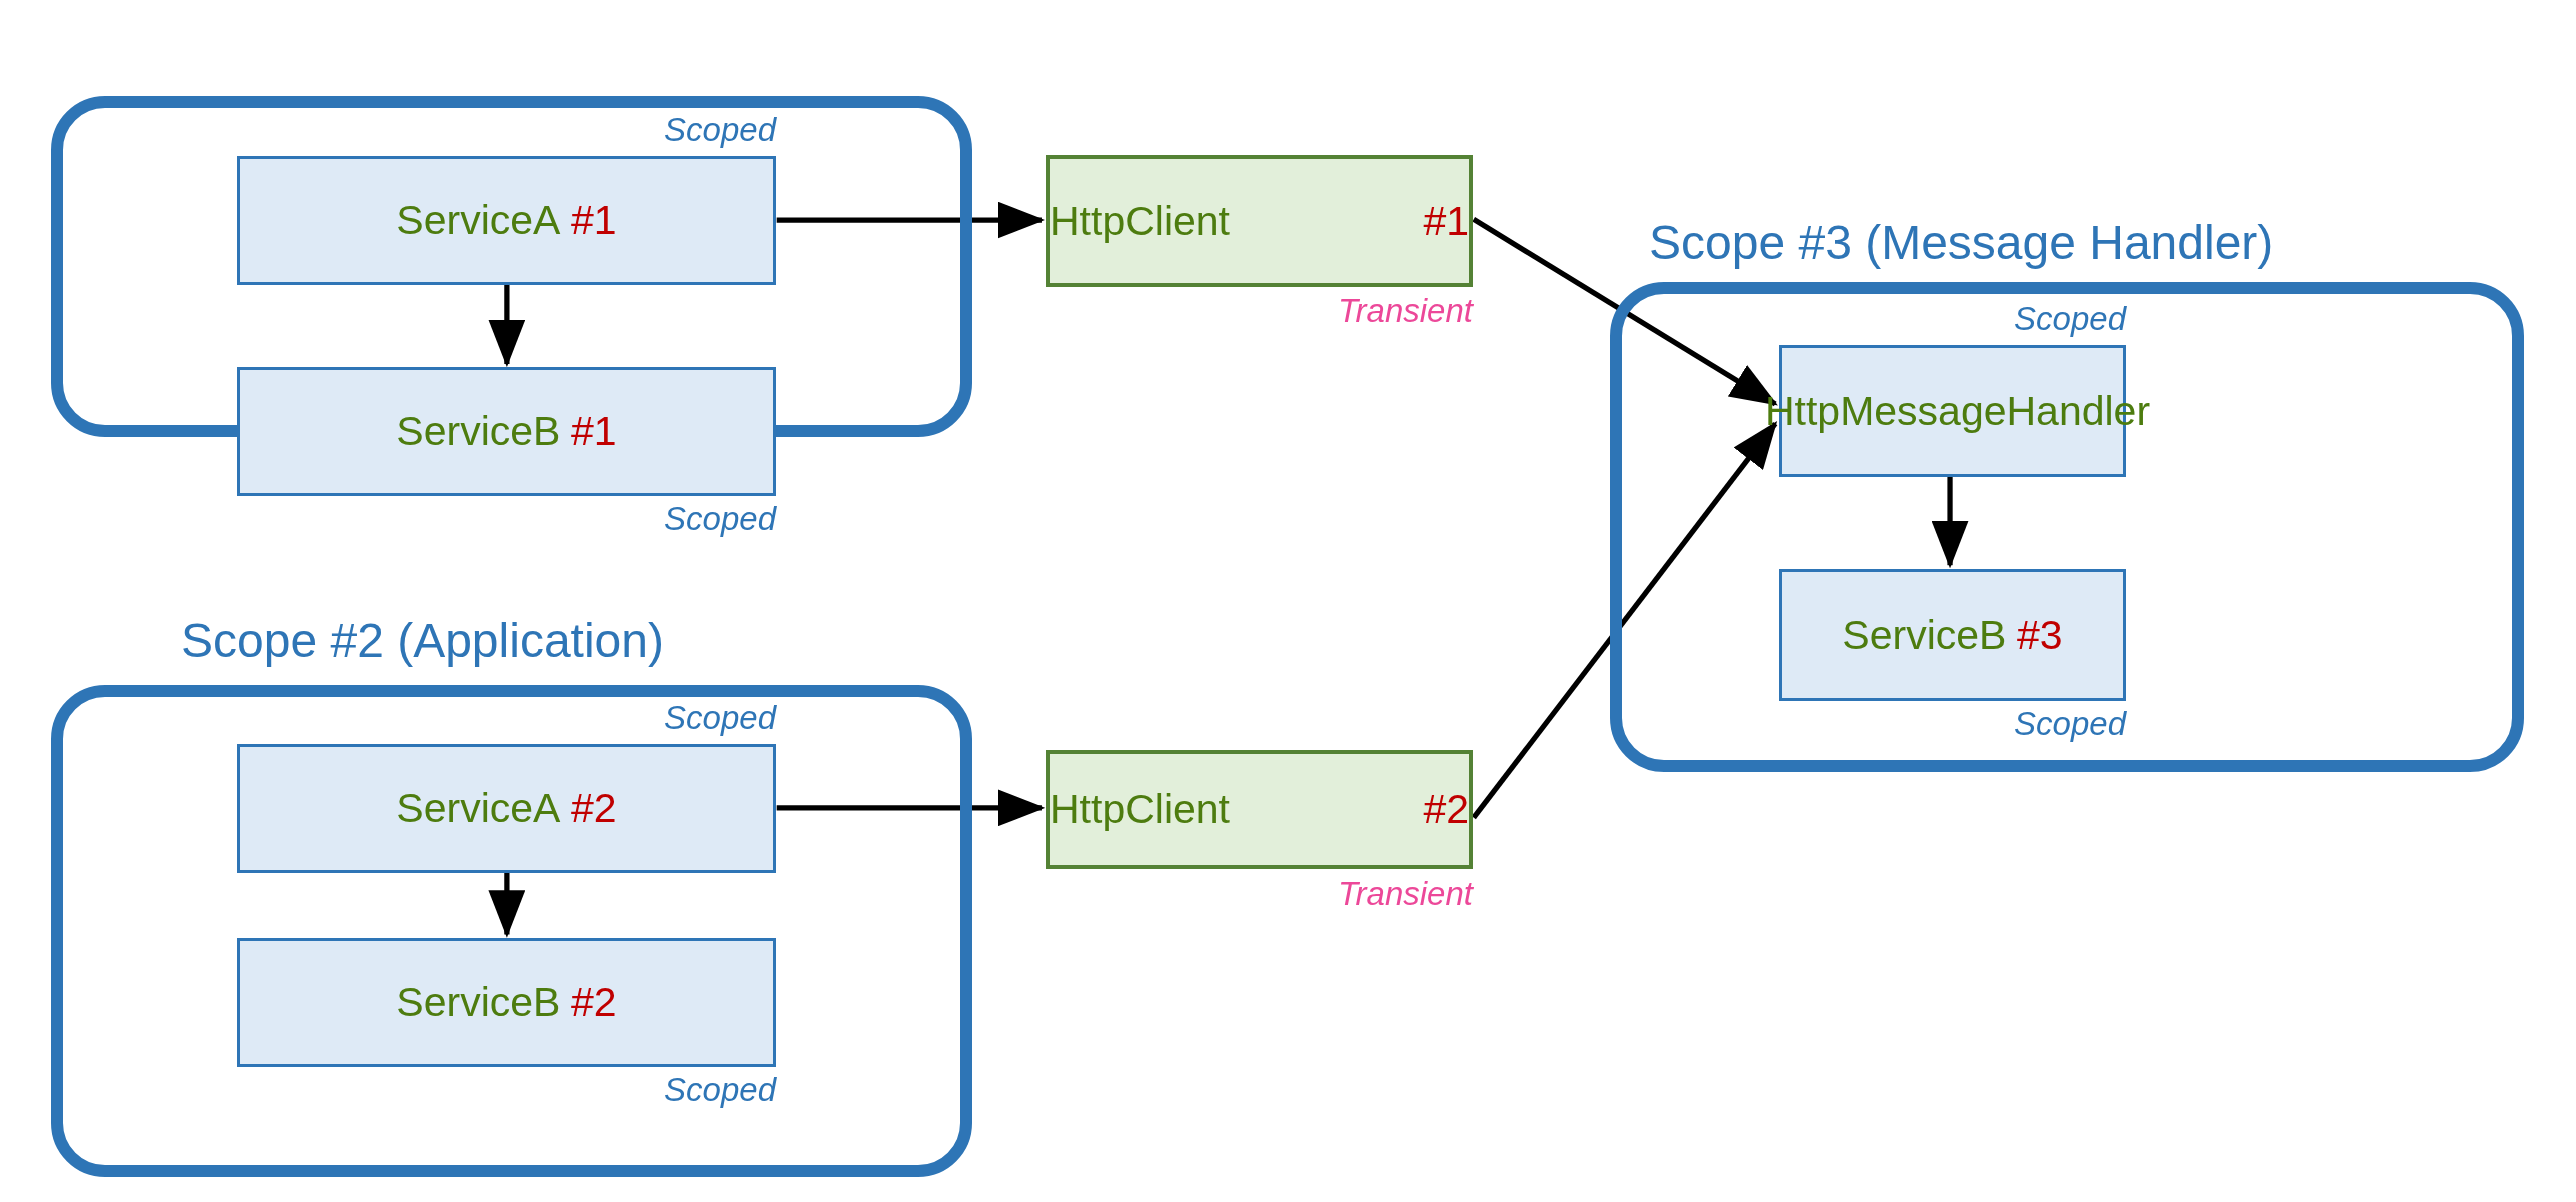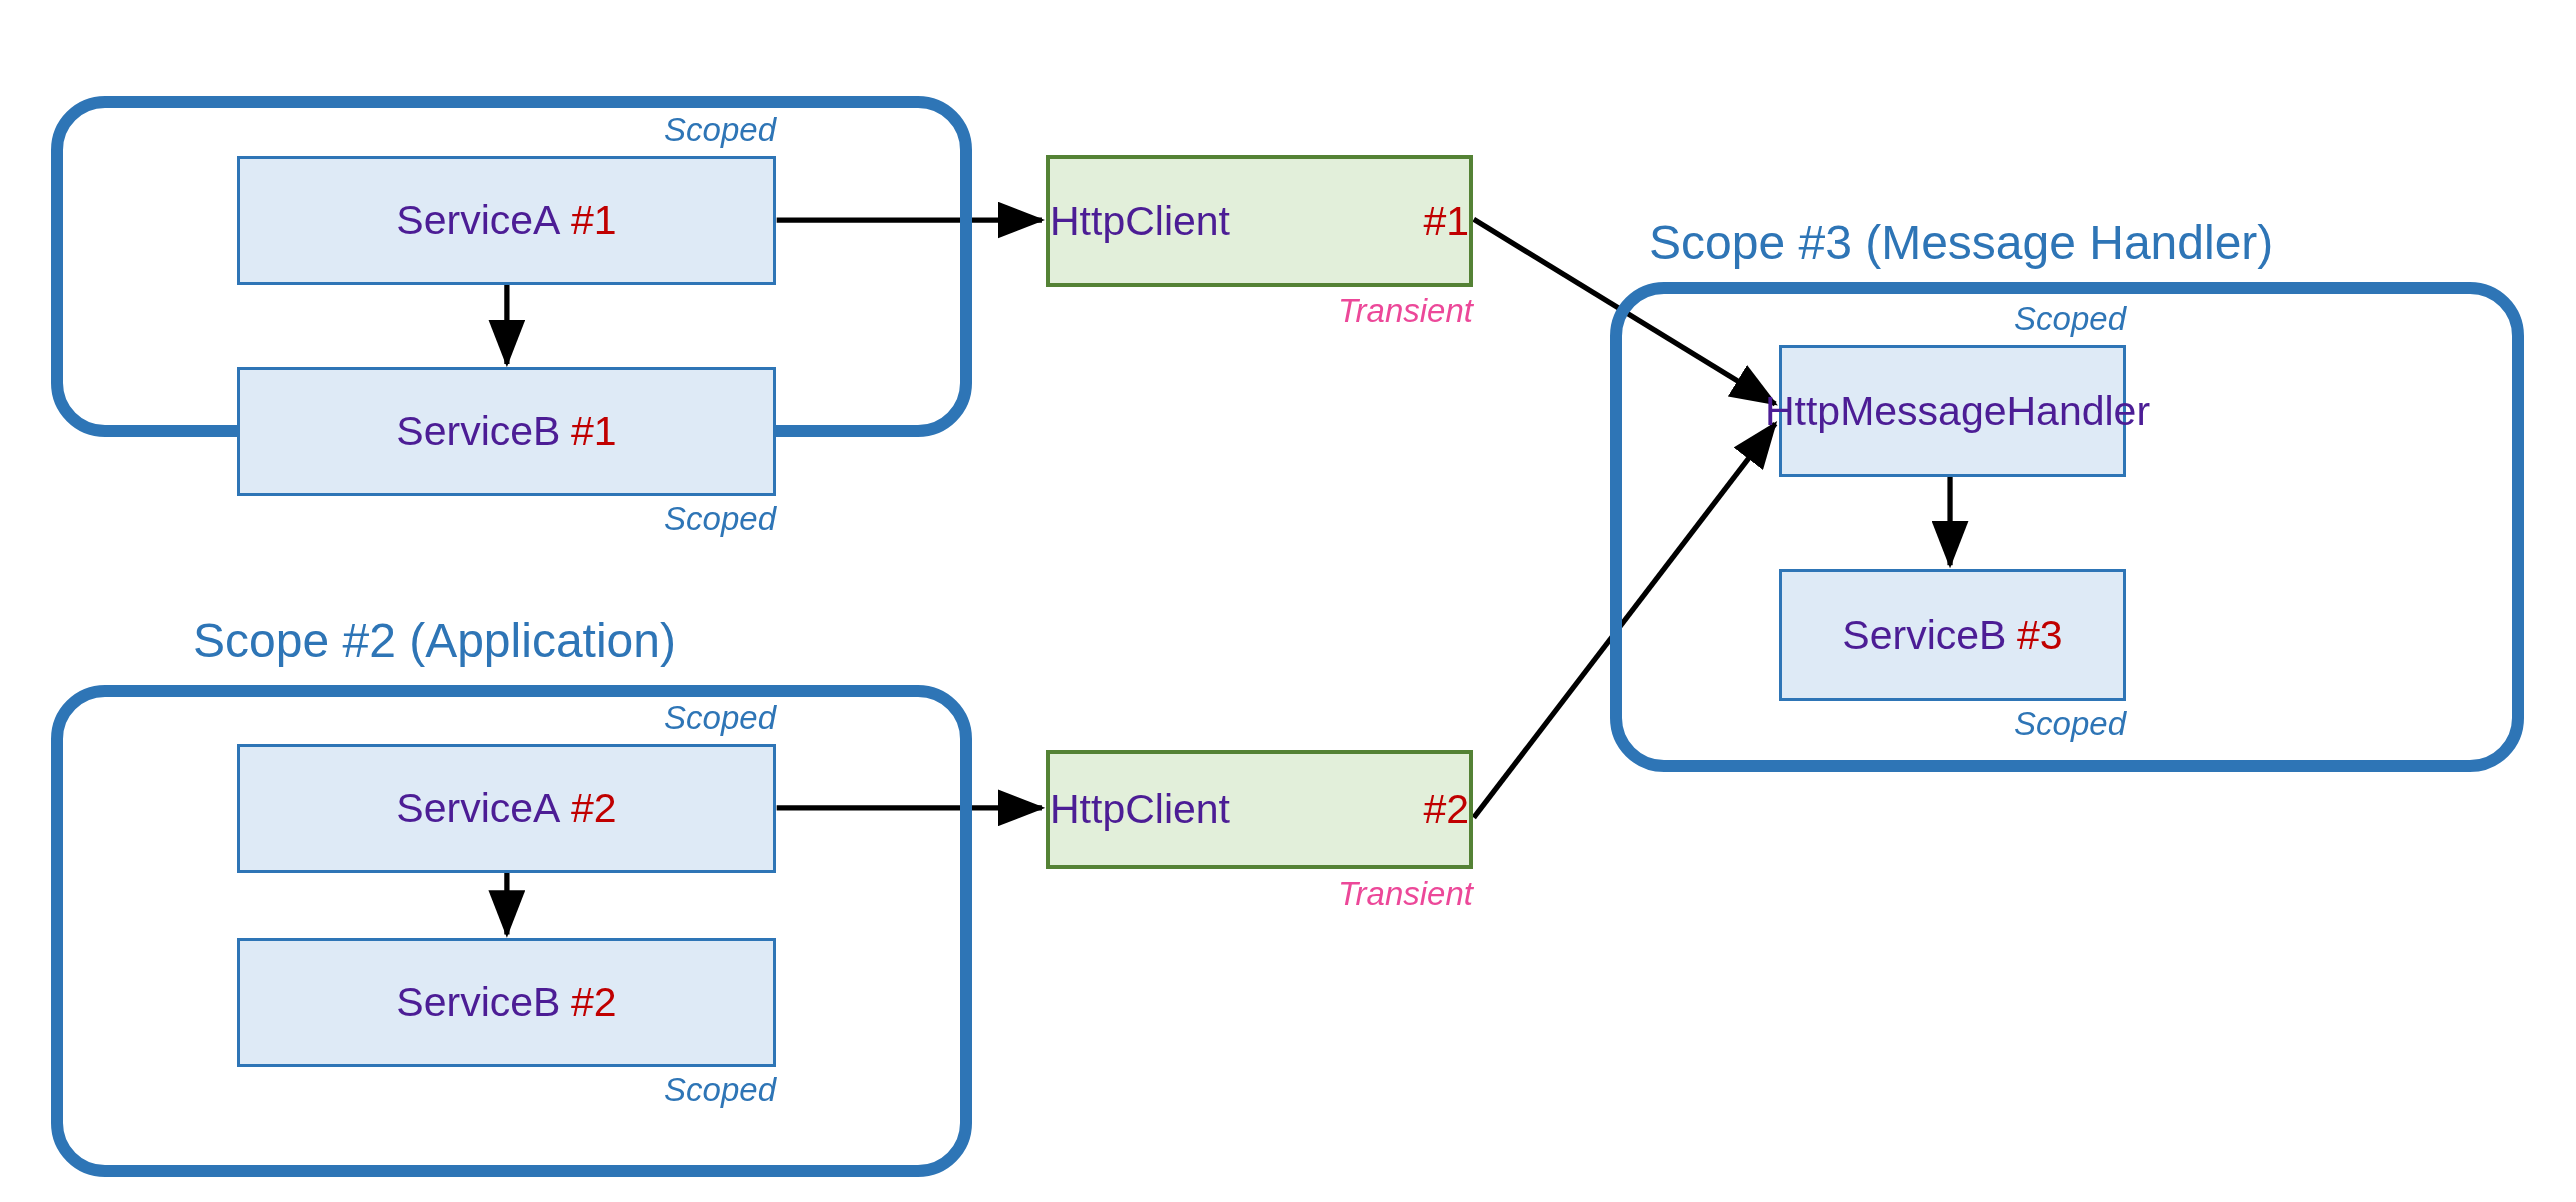--- a/index.html
+++ b/index.html
@@ -66,21 +66,21 @@
   }
   .node.blue {
     background: #DEEAF6;
     border: 3.8px solid #2E75B6;
   }
   .node.green {
     background: #E2EFDA;
     border: 4.5px solid #548235;
     justify-content: space-between;
   }
-  .node .label-main { color: #4c1d95; }
+  .node .label-main { color: #4d7c0f; }
   .node .label-id {
     color: #C00000;
     margin-left: 10.6px;
   }
 </style>
 </head>
 <body>
 
 <div id="canvas">
 
@@ -140,21 +140,21 @@
 
   </div>
 
   <div class="node blue" style="left:1779px; top:569px; width:347px; height:132px;">
     <span class="label-main">ServiceB</span>
     <span class="label-id">#3</span>
   </div>
 
   <div class="lifetime scoped" style="left:1779px; top:707px; width:347px;">Scoped</div>
 
-  <div class="scope-title" style="left:181px; top:617px;margin-left:12px;">Scope #2 (Application)</div>
+  <div class="scope-title" style="left:181px; top:617px;">Scope #2 (Application)</div>
 
   <div class="scope-box" style="left:51px; top:685px; width:921px; height:492px;"></div>
 
   <div class="lifetime scoped" style="left:237px; top:701px; width:539px;">Scoped</div>
 
   <div class="node blue" style="left:237px; top:744px; width:539px; height:129px;">
     <span class="label-main">ServiceA</span>
     <span class="label-id">#2</span>
   </div>
 

